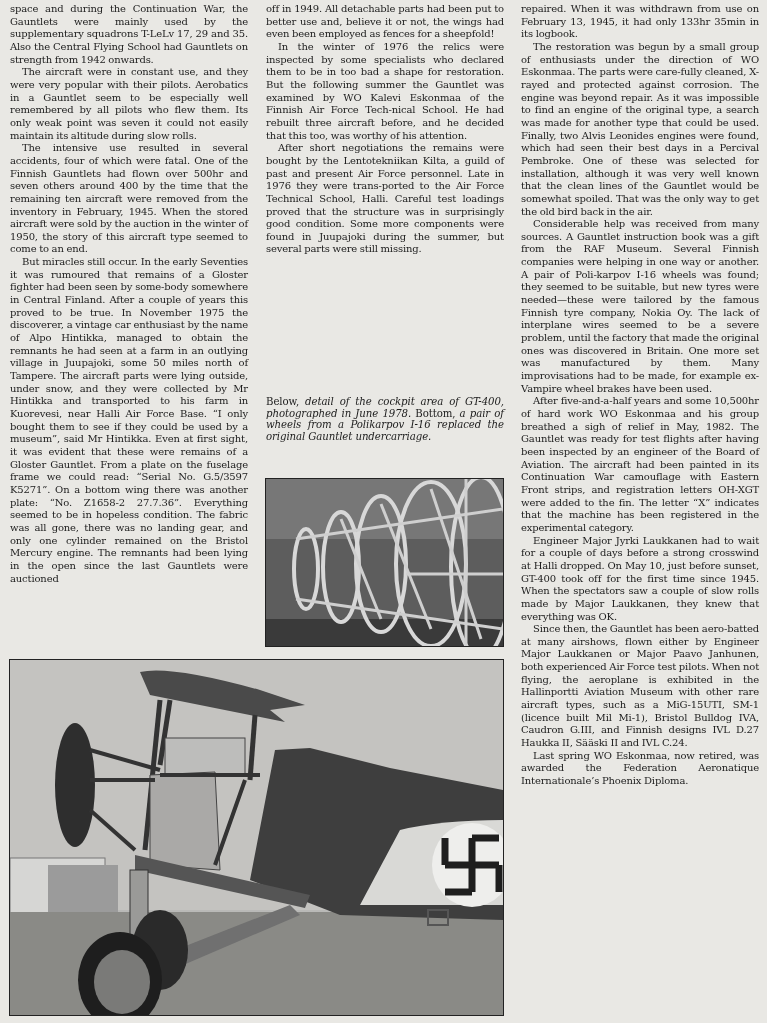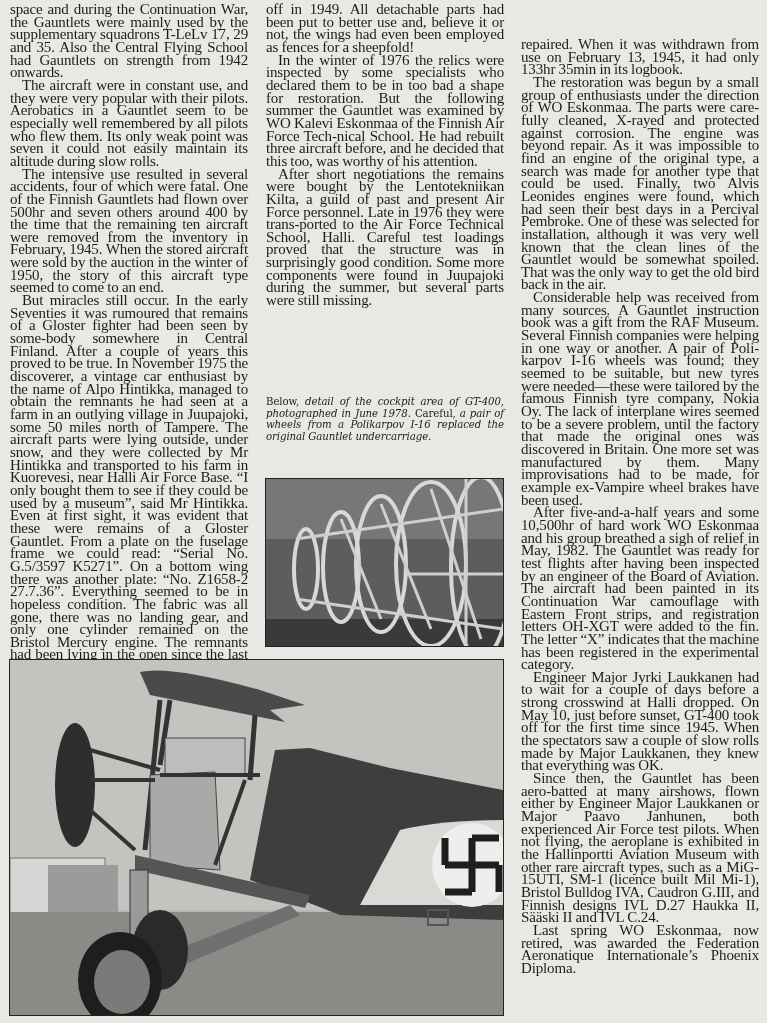--- a/index.html
+++ b/index.html
@@ -10,36 +10,35 @@
       width: 767px;
       height: 1023px;
       background: #e9e8e4;
       position: relative;
       overflow: hidden;
       color: #1c1c1c;
       font-family: "DejaVu Serif", "Liberation Serif", serif;
     }
     .col {
       position: absolute;
-      font-size: 15px;
+      font-size: 10px;
       line-height: 12.65px;
       text-align: justify;
       letter-spacing: -0.15px;
       word-spacing: -0.3px;
-      font-family: Liberation Serif, serif;
     }
     .col p {
       margin: 0;
       text-indent: 12px;
       hyphens: none;
     }
     .col p.noindent { text-indent: 0; }
     #col1 { left: 10px; top: 3px; width: 238px; }
     #col2 { left: 266px; top: 3px; width: 238px; }
-    #col3 { left: 521px; top: 3px; width: 238px; margin-top: 35px; }
+    #col3 { left: 521px; top: 3px; width: 238px; }
 
     .caption {
       position: absolute;
       left: 266px;
       top: 396px;
       width: 238px;
       font-size: 10.2px;
       line-height: 11.6px;
       text-align: justify;
       letter-spacing: -0.1px;
@@ -67,21 +66,21 @@
   <p>But miracles still occur. In the early Seventies it was rumoured that remains of a Gloster fighter had been seen by some-body somewhere in Central Finland. After a couple of years this proved to be true. In November 1975 the discoverer, a vintage car enthusiast by the name of Alpo Hintikka, managed to obtain the remnants he had seen at a farm in an outlying village in Juupajoki, some 50 miles north of Tampere. The aircraft parts were lying outside, under snow, and they were collected by Mr Hintikka and transported to his farm in Kuorevesi, near Halli Air Force Base. “I only bought them to see if they could be used by a museum”, said Mr Hintikka. Even at first sight, it was evident that these were remains of a Gloster Gauntlet. From a plate on the fuselage frame we could read: “Serial No. G.5/3597 K5271”. On a bottom wing there was another plate: “No. Z1658-2  27.7.36”. Everything seemed to be in hopeless condition. The fabric was all gone, there was no landing gear, and only one cylinder remained on the Bristol Mercury engine. The remnants had been lying in the open since the last Gauntlets were auctioned</p>
 </div>
 
 <div class="col" id="col2">
   <p class="noindent">off in 1949. All detachable parts had been put to better use and, believe it or not, the wings had even been employed as fences for a sheepfold!</p>
   <p>In the winter of 1976 the relics were inspected by some specialists who declared them to be in too bad a shape for restoration. But the following summer the Gauntlet was examined by WO Kalevi Eskonmaa of the Finnish Air Force Tech-nical School. He had rebuilt three aircraft before, and he decided that this too, was worthy of his attention.</p>
   <p>After short negotiations the remains were bought by the Lentotekniikan Kilta, a guild of past and present Air Force personnel. Late in 1976 they were trans-ported to the Air Force Technical School, Halli. Careful test loadings proved that the structure was in surprisingly good condition. Some more components were found in Juupajoki during the summer, but several parts were still missing.</p>
 </div>
 
 <div class="caption">
-  <b>Below,</b><i> detail of the cockpit area of GT-400, photographed in June 1978. </i><b>Careful,</b><i> a pair of wheels from a Polikarpov I-16 replaced the original Gauntlet undercarriage.</i>
+  <b>Below,</b><i> detail of the cockpit area of GT-400, photographed in June 1978. </i><b>Bottom,</b><i> a pair of wheels from a Polikarpov I-16 replaced the original Gauntlet undercarriage.</i>
 </div>
 
 <div class="col" id="col3">
   <p class="noindent">repaired. When it was withdrawn from use on February 13, 1945, it had only 133hr 35min in its logbook.</p>
   <p>The restoration was begun by a small group of enthusiasts under the direction of WO Eskonmaa. The parts were care-fully cleaned, X-rayed and protected against corrosion. The engine was beyond repair. As it was impossible to find an engine of the original type, a search was made for another type that could be used. Finally, two Alvis Leonides engines were found, which had seen their best days in a Percival Pembroke. One of these was selected for installation, although it was very well known that the clean lines of the Gauntlet would be somewhat spoiled. That was the only way to get the old bird back in the air.</p>
   <p>Considerable help was received from many sources. A Gauntlet instruction book was a gift from the RAF Museum. Several Finnish companies were helping in one way or another. A pair of Poli-karpov I-16 wheels was found; they seemed to be suitable, but new tyres were needed—these were tailored by the famous Finnish tyre company, Nokia Oy. The lack of interplane wires seemed to be a severe problem, until the factory that made the original ones was discovered in Britain. One more set was manufactured by them. Many improvisations had to be made, for example ex-Vampire wheel brakes have been used.</p>
   <p>After five-and-a-half years and some 10,500hr of hard work WO Eskonmaa and his group breathed a sigh of relief in May, 1982. The Gauntlet was ready for test flights after having been inspected by an engineer of the Board of Aviation. The aircraft had been painted in its Continuation War camouflage with Eastern Front strips, and registration letters OH-XGT were added to the fin. The letter “X” indicates that the machine has been registered in the experimental category.</p>
   <p>Engineer Major Jyrki Laukkanen had to wait for a couple of days before a strong crosswind at Halli dropped. On May 10, just before sunset, GT-400 took off for the first time since 1945. When the spectators saw a couple of slow rolls made by Major Laukkanen, they knew that everything was OK.</p>
   <p>Since then, the Gauntlet has been aero-batted at many airshows, flown either by Engineer Major Laukkanen or Major Paavo Janhunen, both experienced Air Force test pilots. When not flying, the aeroplane is exhibited in the Hallinportti Aviation Museum with other rare aircraft types, such as a MiG-15UTI, SM-1 (licence built Mil Mi-1), Bristol Bulldog IVA, Caudron G.III, and Finnish designs IVL D.27 Haukka II, Sääski II and IVL C.24.</p>
   <p>Last spring WO Eskonmaa, now retired, was awarded the Federation Aeronatique Internationale’s Phoenix Diploma.</p>

